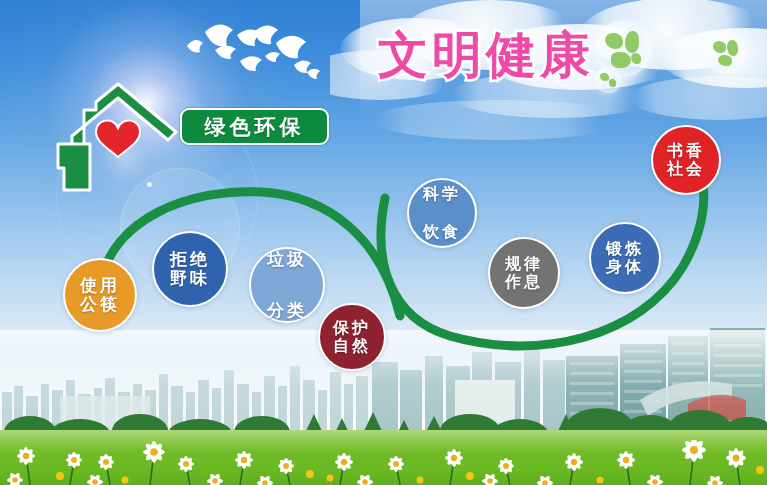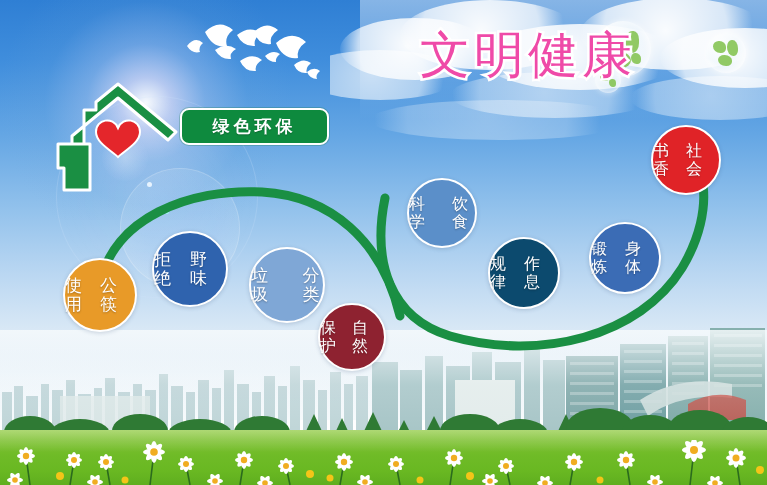--- a/index.html
+++ b/index.html
@@ -75,48 +75,47 @@
 
   
   .house{position:absolute;left:52px;top:76px;}
 
   
   .arcs{position:absolute;left:0;top:0;width:767px;height:485px;pointer-events:none;}
 
   
   .title{position:absolute;left:336px;top:30px;width:300px;text-align:center;line-height:1;}
   .title .ln{
-    font-size:50px;font-weight:normal;letter-spacing:4px;
+    font-size:50px;font-weight:bold;letter-spacing:4px;
     color:#ef4aa8;
     -webkit-text-stroke:5px #ffffff;
     paint-order:stroke fill;
     text-shadow:0 0 2px rgba(255,255,255,.9);
-    text-align:right;
   }
   .title .ln2{margin-top:11px;}
 
   
   .bar{
     position:absolute;
     background:#0e8a3e;
     border-radius:9px;
     border:2px solid #ffffff;
     box-shadow:0 0 0 1px rgba(16,120,60,.25);
     color:#fff;font-weight:bold;
     display:flex;align-items:center;justify-content:center;
     letter-spacing:4px;
   }
   .bar span{text-shadow:0 1px 1px rgba(0,0,0,.25);}
 
   
   .cb{
     position:absolute;border-radius:50%;
     border:2px solid #ffffff;
-    display:flex;flex-direction:row;align-items:center;justify-content:center;
-    color:#fff;font-weight:normal;line-height:1.12;
+    display:flex;flex-direction:column;align-items:center;justify-content:center;
+    color:#fff;font-weight:bold;line-height:1.12;
     text-shadow:0 1px 2px rgba(0,0,0,.30);
     box-shadow:0 1px 4px rgba(40,70,110,.22);
   }
   .cb i{font-style:normal;display:block;letter-spacing:3px;}
 </style>
 </head>
 <body>
 
 <div id="poster">
 
@@ -549,21 +548,21 @@
       <path d="M6 76 L6 68 L32 68 L32 34 L44 34 L44 26 L66 8 L124 56
                L116 64 L66 22 L20 60 L20 68 L38 68 L38 114 L12 114 L12 92 L6 92 Z" fill="#1a8f43" stroke="#ffffff" stroke-width="3" stroke-linejoin="round"></path>
       <path d="M66 52 c-5 -12 -22 -9 -22 4 c0 11 16 19 22 25 c6 -6 22 -14 22 -25 c0 -13 -17 -16 -22 -4z" fill="#e4262b" stroke="#ffffff" stroke-width="2"></path>
     </svg>
   </div>
 
   <div class="title">
     <div class="ln">文明健康</div>
   </div>
 
-  <div class="bar" style="left:180px;top:108px;width:145px;height:33px;font-size:17px;text-align:center;">
+  <div class="bar" style="left:180px;top:108px;width:145px;height:33px;font-size:21px;text-align:center;">
     <span>绿色环保</span>
   </div>
 
   <div class="cb" style="left:63px;top:258px;width:70px;height:70px;background:#e89a28;font-size:17px;">
     <i>使用</i>
     <i>公筷</i>
   </div>
 
   <div class="cb" style="left:152px;top:231px;width:72px;height:72px;background:#2f63ae;font-size:17px;">
     <i>拒绝</i>
@@ -578,21 +577,21 @@
   <div class="cb" style="left:318px;top:303px;width:64px;height:64px;background:#8e2230;font-size:16px;">
     <i>保护</i>
     <i>自然</i>
   </div>
 
   <div class="cb" style="left:407px;top:178px;width:66px;height:66px;background:#5b8fc9;font-size:16px;gap:20px;">
     <i>科学</i>
     <i>饮食</i>
   </div>
 
-  <div class="cb" style="left:488px;top:237px;width:68px;height:68px;background:#0c4a6e;font-size:16px;">
+  <div class="cb" style="left:488px;top:237px;width:68px;height:68px;background:#737373;font-size:16px;">
     <i>规律</i>
     <i>作息</i>
   </div>
 
   <div class="cb" style="left:589px;top:222px;width:68px;height:68px;background:#3b6cb5;font-size:16px;">
     <i>锻炼</i>
     <i>身体</i>
   </div>
 
   <div class="cb" style="left:651px;top:125px;width:66px;height:66px;background:#e02327;font-size:16px;">

